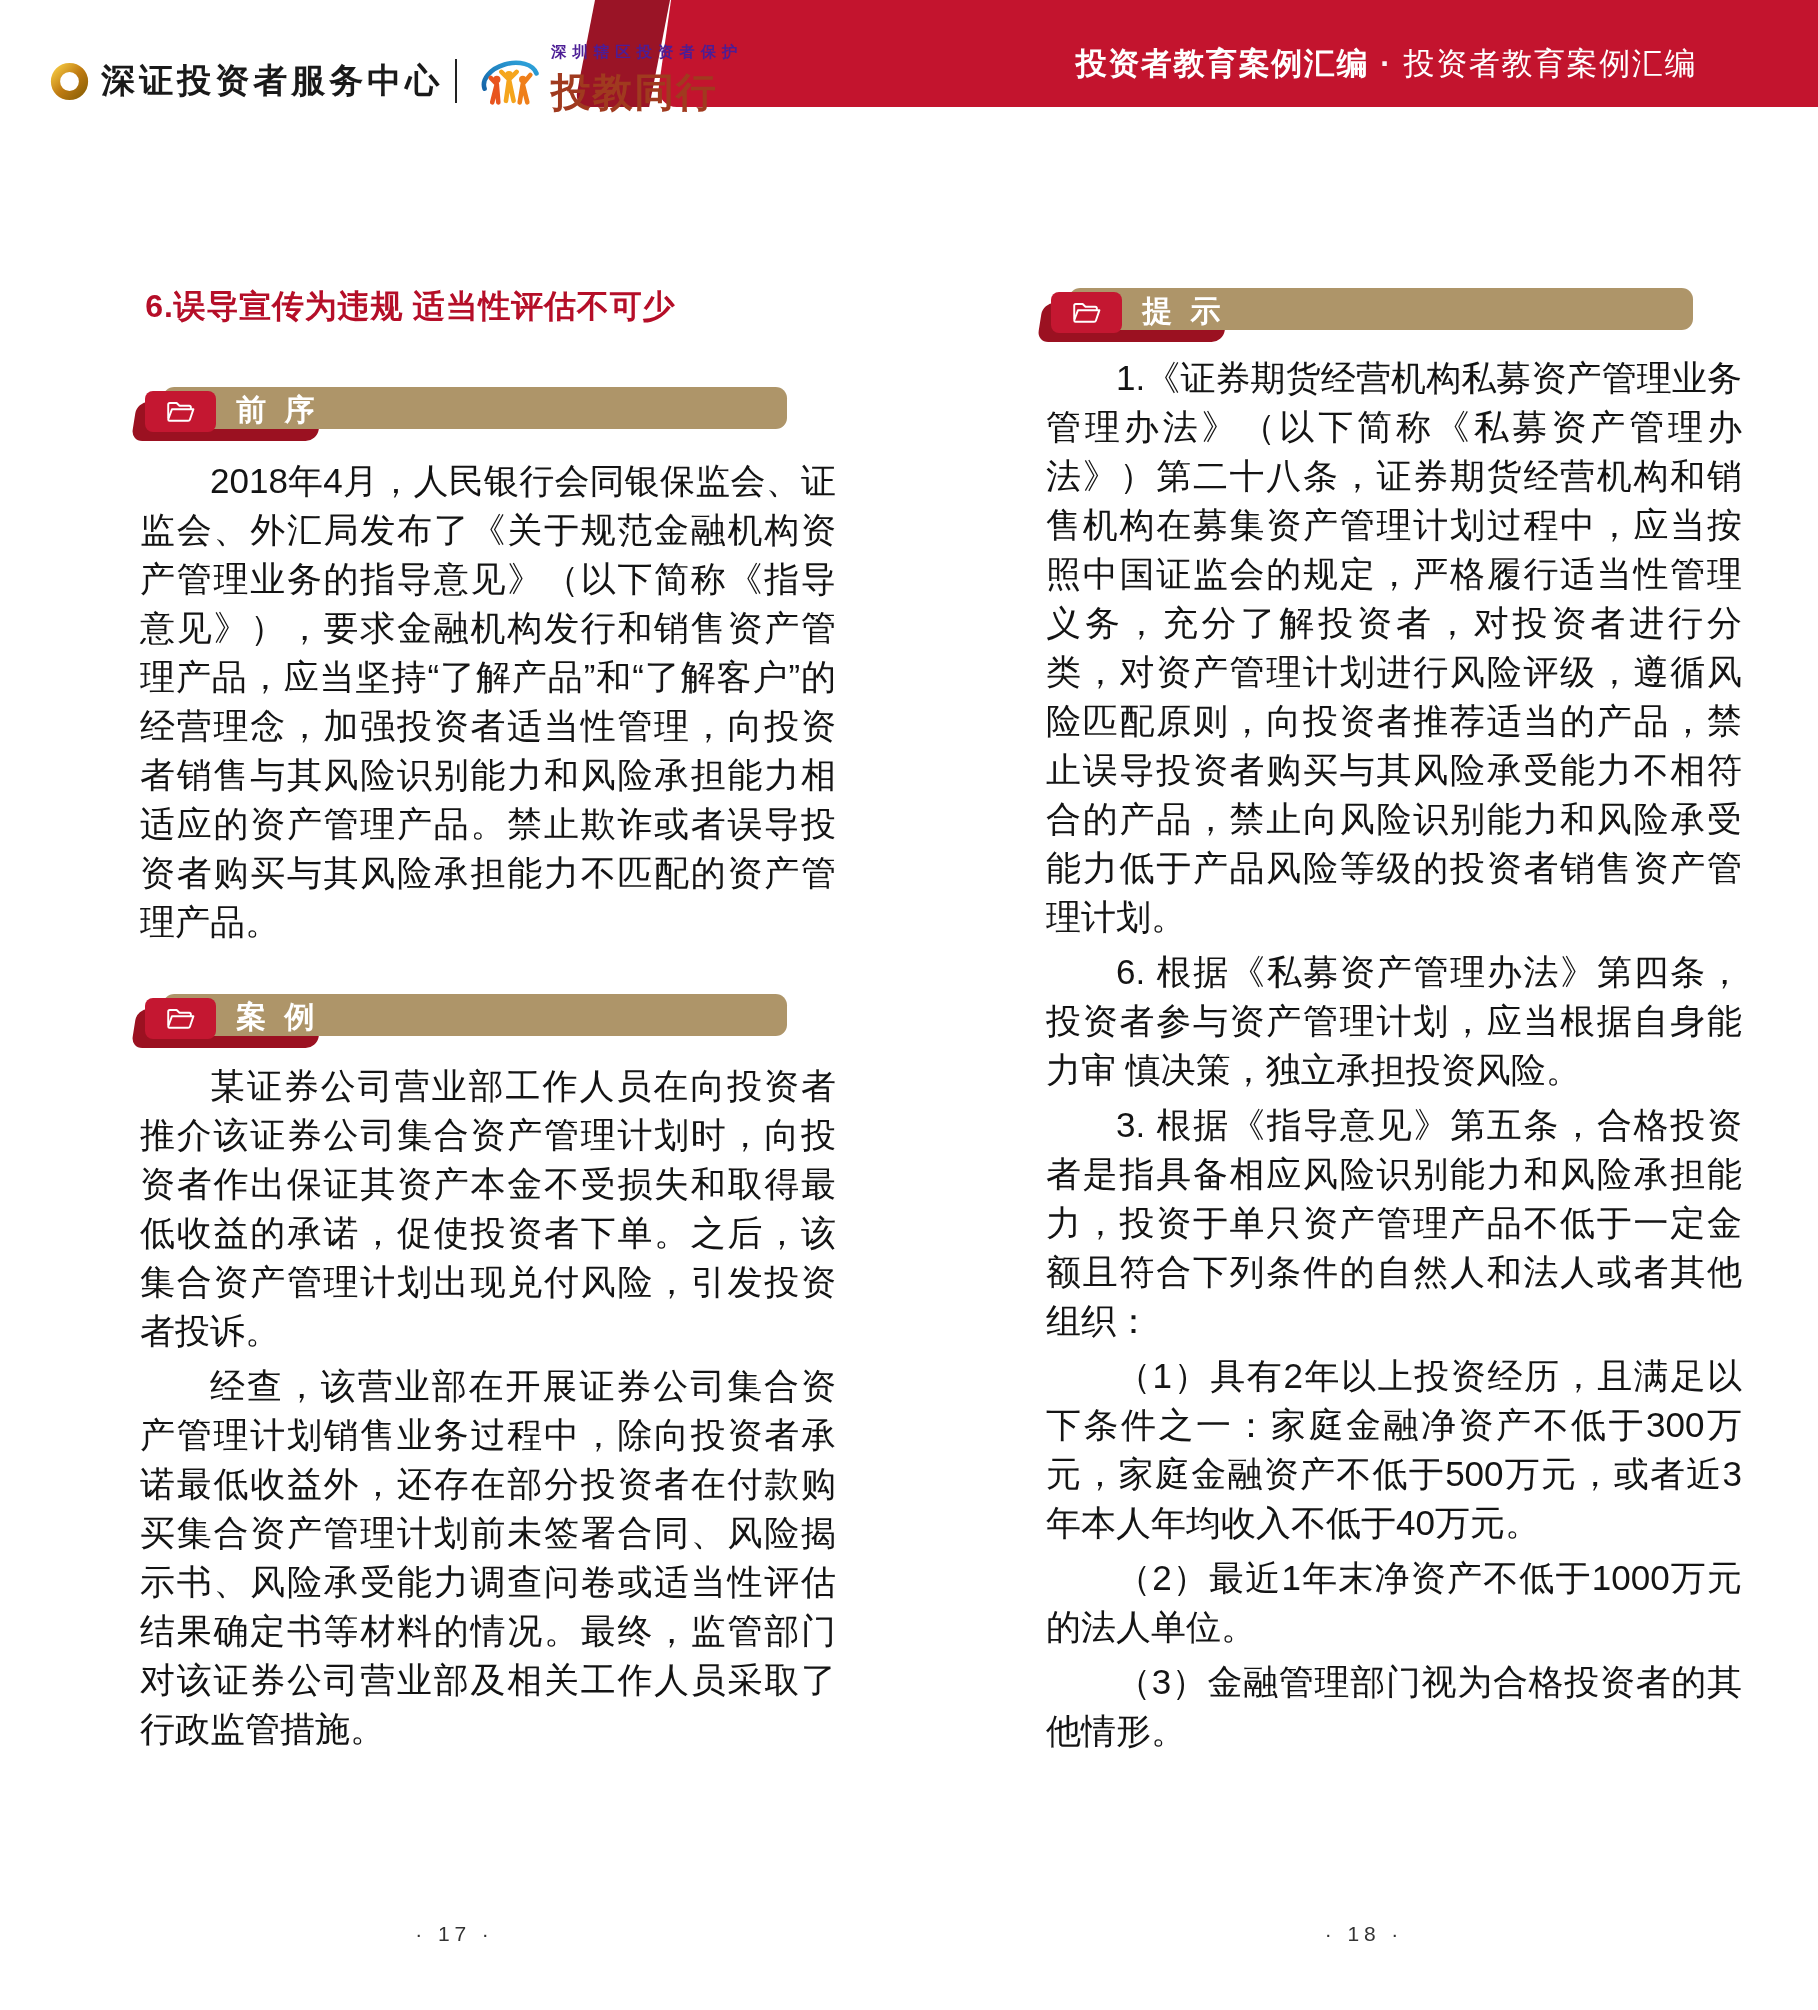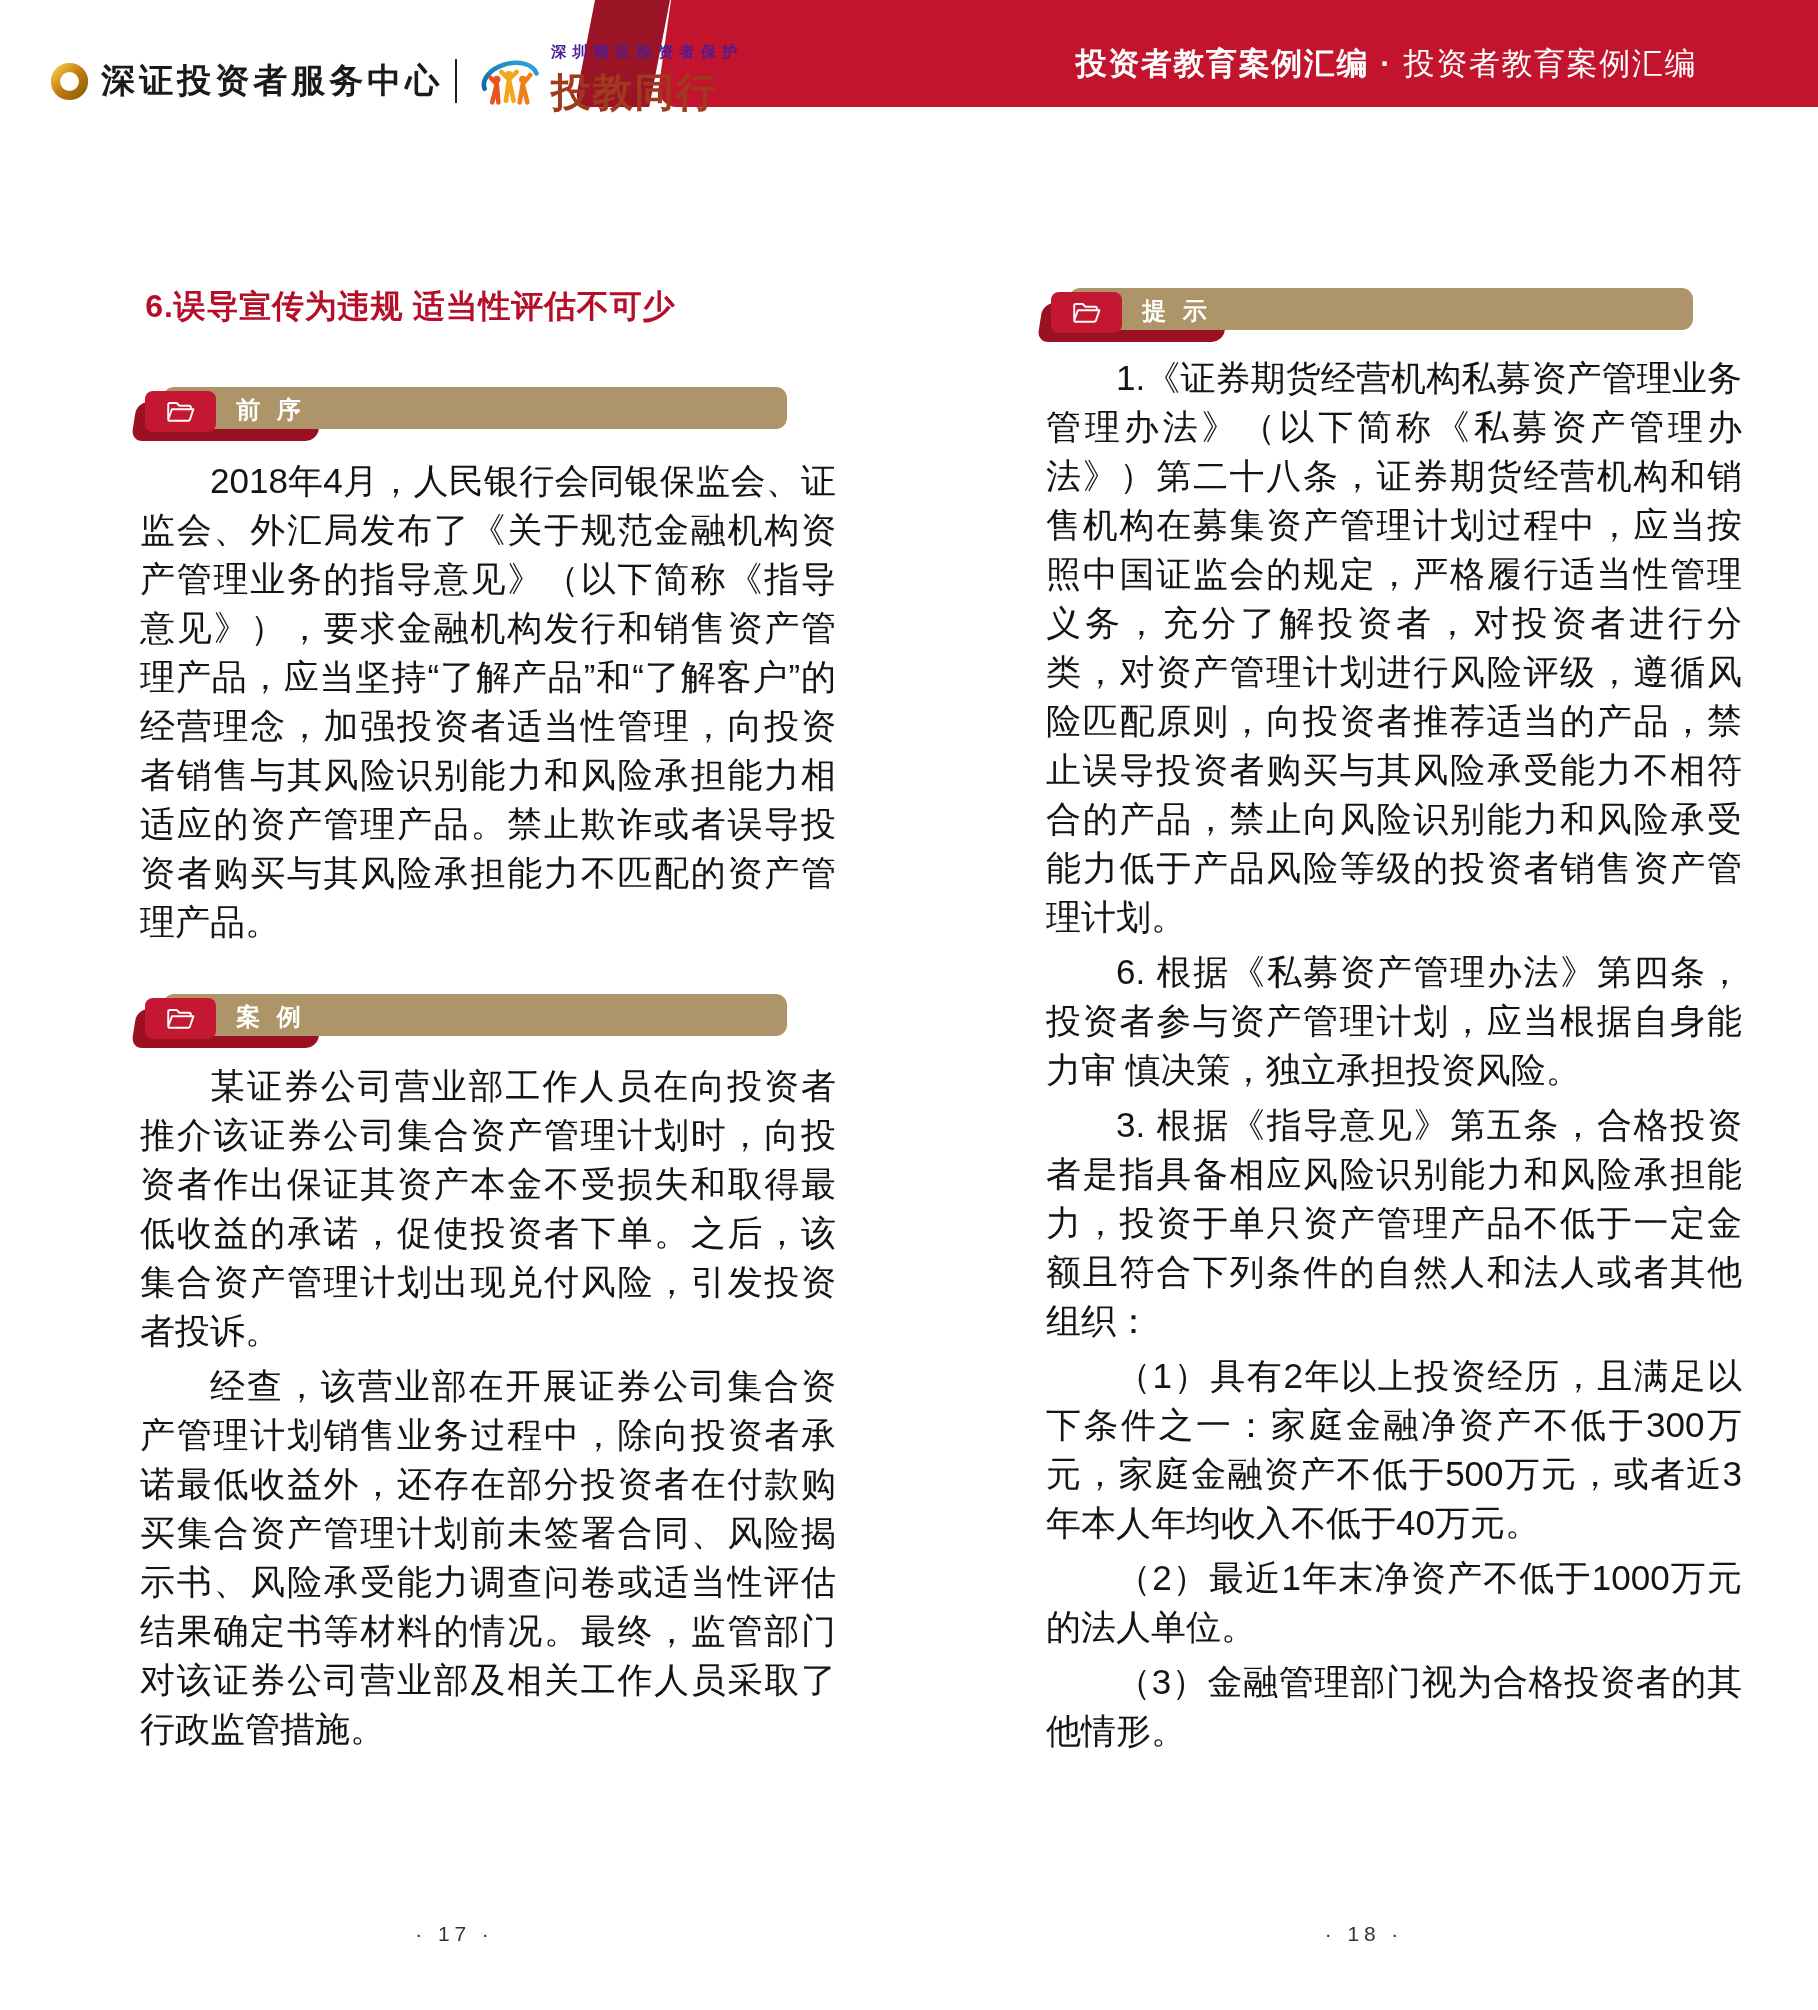--- a/index.html
+++ b/index.html
@@ -33,21 +33,21 @@
   .doc-title{position:absolute;left:11.3px;top:285px;font-size:32px;font-weight:bold;color:#b50e28;
     letter-spacing:0.8px;white-space:nowrap;}
   
   .sec{position:absolute;left:11.3px;width:642px;height:58px;}
   .sec .shadow{position:absolute;left:-11.3px;top:14.6px;width:186px;height:39px;background:#9b1121;
     border-radius:11.3px;transform:skewX(-9deg);}
   .sec .bar{position:absolute;left:18px;top:0;width:624px;height:42px;background:#ae9569;border-radius:11.3px;}
   .sec .box{position:absolute;left:0;top:4px;width:71px;height:41px;background:#c41731;border-radius:8px;
     display:flex;align-items:center;justify-content:center;}
   .sec .label{position:absolute;left:91px;top:1.6px;height:42px;line-height:42px;color:#fff;
-    font-weight:bold;font-size:24px;letter-spacing:4.9px;}
+    font-weight:bold;font-size:30px;letter-spacing:4.9px;}
   
   .bodytext{position:absolute;left:0;width:708px;font-size:35px;line-height:49px;text-align:justify;}
   .bodytext p{margin:6px;text-indent:2em;}
   .pagenum{position:absolute;top:1922px;font-size:21px;color:#333;letter-spacing:4.9px;text-align:center;}
   .pagenum-left{left:0;width:909px;}
   .pagenum-right{left:909px;width:910px;}
 </style>
 </head>
 <body>
 

